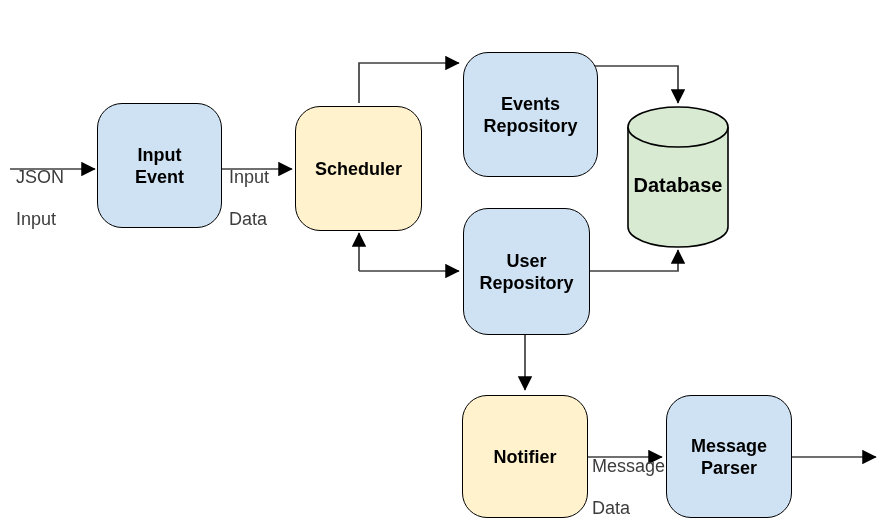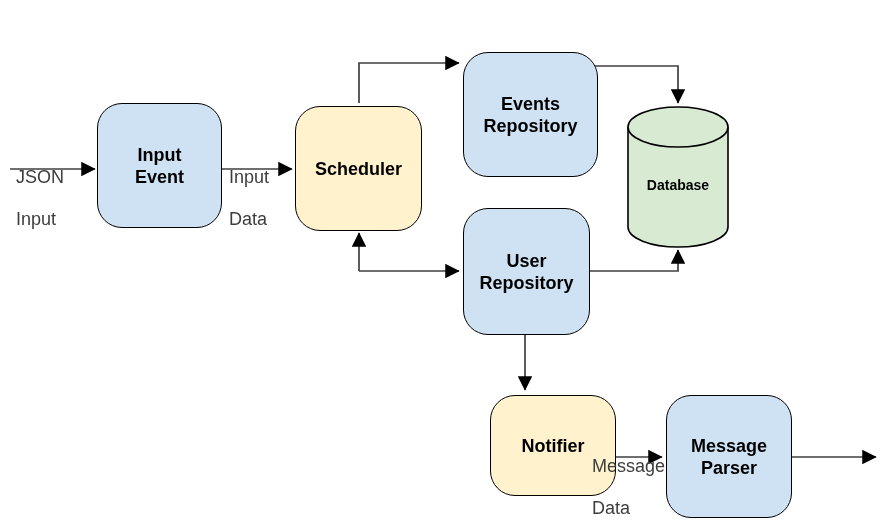--- a/index.html
+++ b/index.html
@@ -35,21 +35,21 @@
   .edge-label{
     position:absolute;
     font-size:18px;line-height:22px;
     color:var(--edge-label);
     white-space:nowrap;
   }
   .edge-label span{display:block;margin-top:20px;}
   #db-label{
     position:absolute;left:628px;top:155px;width:100px;height:60px;
     display:flex;align-items:center;justify-content:center;
-    font-weight:bold;font-size:14px;color:#000;
+    font-weight:bold;font-size:20px;color:#000;
   }
 </style>
 </head>
 <body>
 
 <div id="canvas">
 
   <svg id="edges" viewBox="0 0 892 526" xmlns="http://www.w3.org/2000/svg">
     <defs>
       <marker id="arrow" viewBox="0 0 10 10" refX="9.5" refY="5" markerWidth="8.5" markerHeight="8.5" orient="auto">
@@ -88,21 +88,21 @@
   <div class="node blue" style="left:463px;top:15px;width:135px;height:125px;margin-top:37px;">
     <span>Events</span>
     <span>Repository</span>
   </div>
 
   <div class="node blue" style="left:463px;top:208px;width:127px;height:127px;">
     <span>User</span>
     <span>Repository</span>
   </div>
 
-  <div class="node yellow" style="left:490px;top:395px;width:126px;height:101px;">
+  <div class="node yellow" style="left:462px;top:395px;width:126px;height:123px;">
     <span>Notifier</span>
   </div>
 
   <div class="node blue" style="left:666px;top:395px;width:126px;height:123px;">
     <span>Message</span>
     <span>Parser</span>
   </div>
 
   <div id="db-label">Database</div>
 

